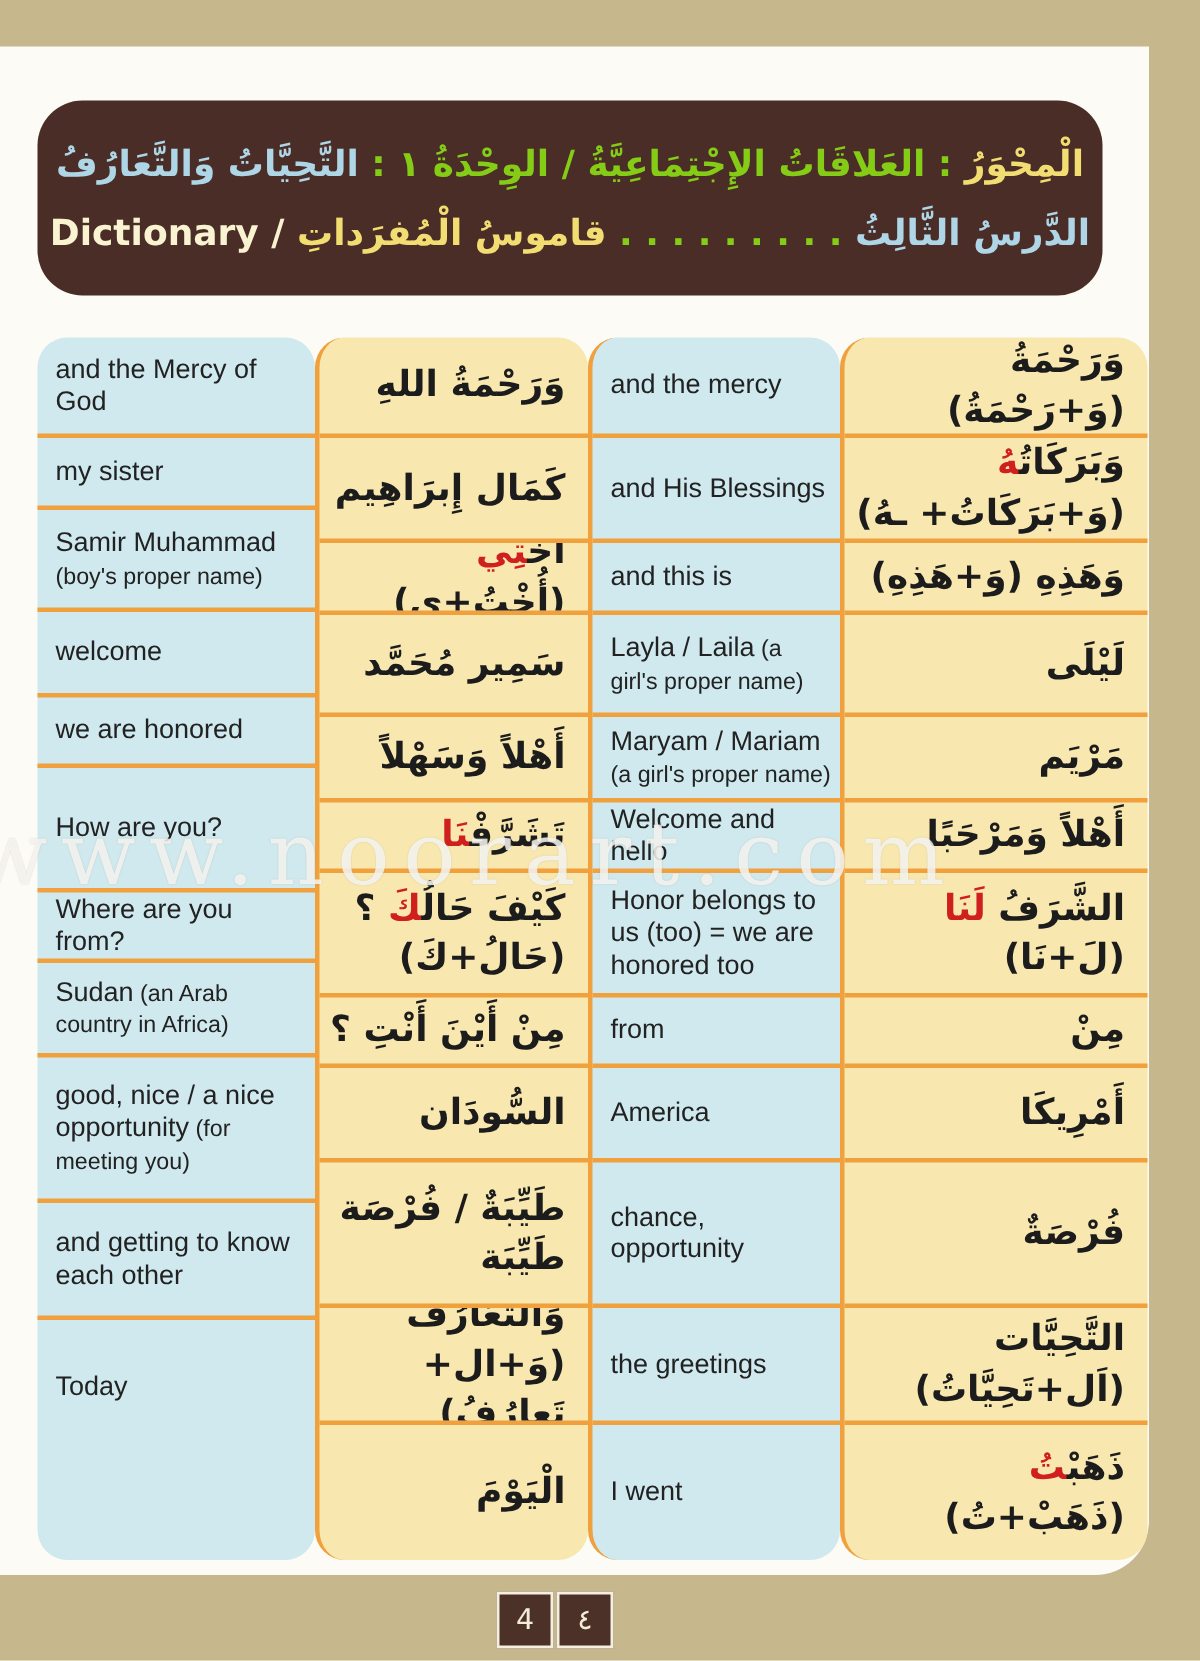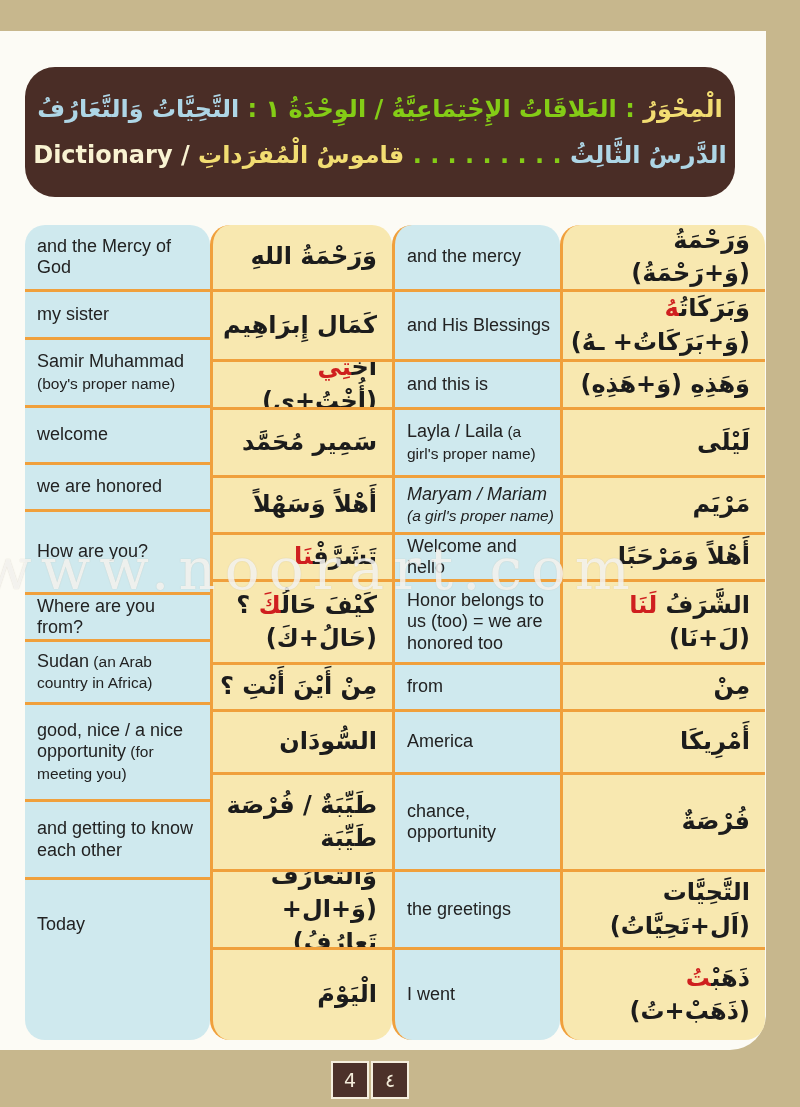--- a/index.html
+++ b/index.html
@@ -158,21 +158,21 @@
         </div>
         <div class="cell cell-en" style="height: 70px;">
           <div class="txt"><span>and His Blessings</span></div>
         </div>
         <div class="cell cell-en" style="height: 48px;">
           <div class="txt"><span>and this is</span></div>
         </div>
         <div class="cell cell-en" style="height: 68px;">
           <div class="txt"><span>Layla / Laila</span><span class="note"> (a girl's proper name)</span></div>
         </div>
-        <div class="cell cell-en" style="height: 57px; font-style: italic;">
+        <div class="cell cell-en" style="height: 57px;">
           <div class="txt"><span>Maryam / Mariam</span><span class="note"> (a girl's proper name)</span></div>
         </div>
         <div class="cell cell-en" style="height: 47px;">
           <div class="txt"><span>Welcome and hello</span></div>
         </div>
         <div class="cell cell-en" style="height: 83px;">
           <div class="txt"><span>Honor belongs to us (too) = we are honored too</span></div>
         </div>
         <div class="cell cell-en" style="height: 47px;">
           <div class="txt"><span>from</span></div>

